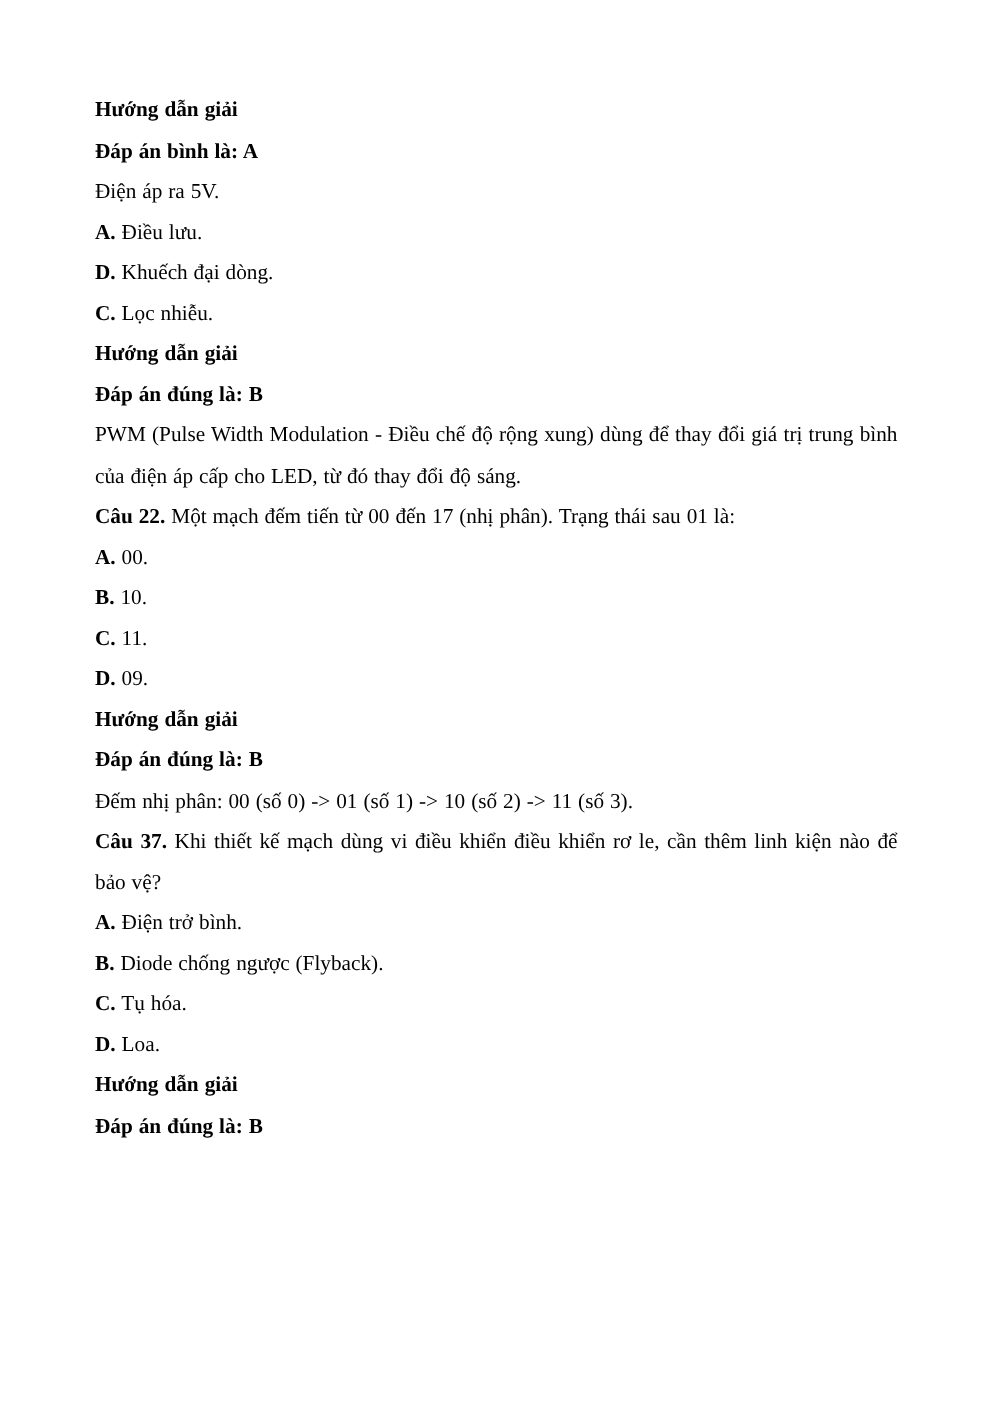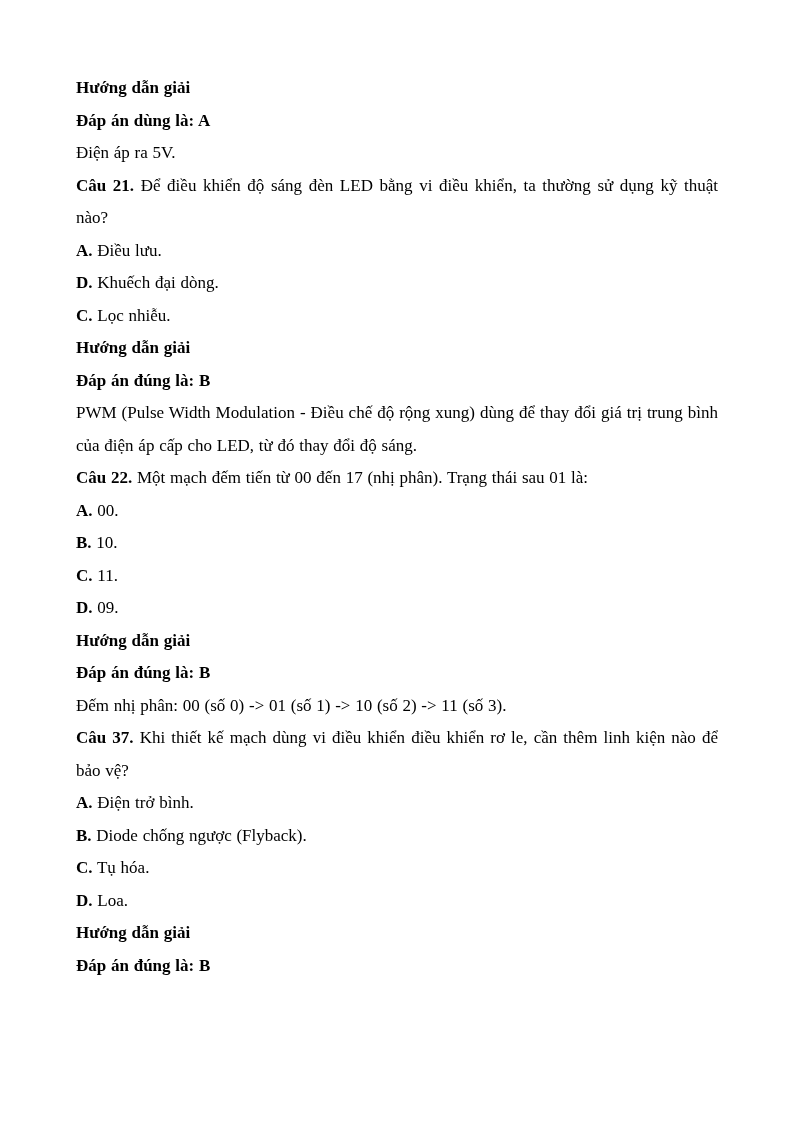--- a/index.html
+++ b/index.html
@@ -29,23 +29,22 @@
   p.line b {
     font-weight: bold;
   }
 </style>
 </head>
 <body>
 
 <div class="page">
   <div id="doc-body">
       <p class="line"><b>Hướng dẫn giải</b></p>
-      <p class="line"><b>Đáp án dùng là: A</b></p>
+      <p class="line"><b>Đáp án bình là: A</b></p>
       <p class="line"><span>Điện áp ra 5V.</span></p>
-      <p class="line"><b>Câu 21.</b><span> Để điều khiển độ sáng đèn LED bằng vi điều khiển, ta thường sử dụng kỹ thuật nào?</span></p>
       <p class="line"><b>A.</b><span> Điều lưu.</span></p>
       <p class="line"><b>D.</b><span> Khuếch đại dòng.</span></p>
       <p class="line"><b>C.</b><span> Lọc nhiễu.</span></p>
       <p class="line"><b>Hướng dẫn giải</b></p>
       <p class="line"><b>Đáp án đúng là: B</b></p>
       <p class="line"><span>PWM (Pulse Width Modulation - Điều chế độ rộng xung) dùng để thay đổi giá trị trung bình của điện áp cấp cho LED, từ đó thay đổi độ sáng.</span></p>
       <p class="line"><b>Câu 22.</b><span> Một mạch đếm tiến từ 00 đến 17 (nhị phân). Trạng thái sau 01 là:</span></p>
       <p class="line"><b>A.</b><span> 00.</span></p>
       <p class="line"><b>B.</b><span> 10.</span></p>
       <p class="line"><b>C.</b><span> 11.</span></p>

